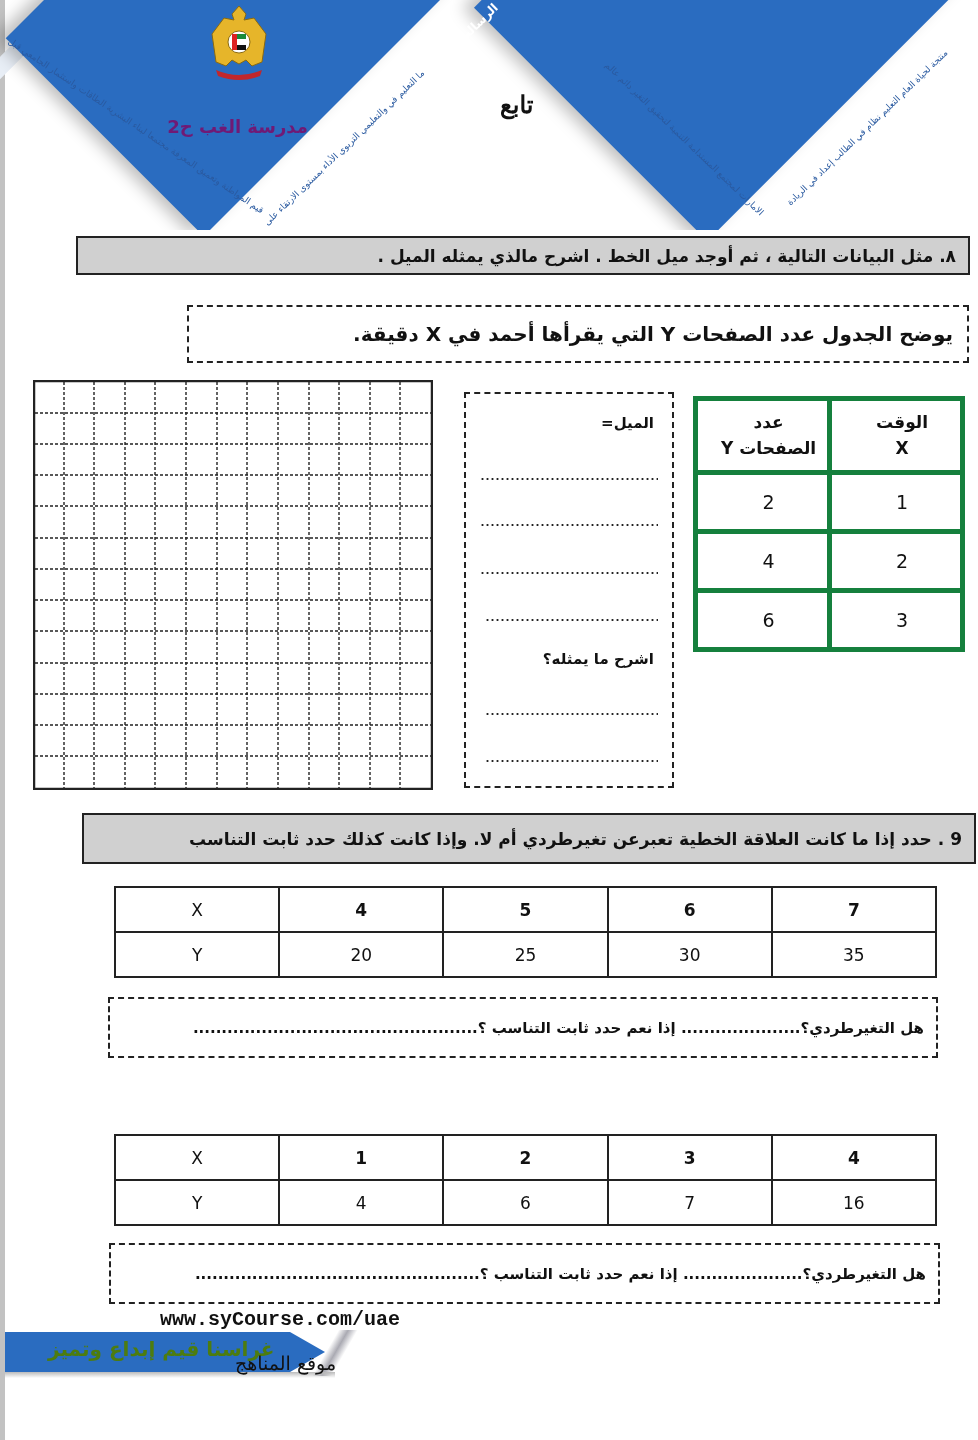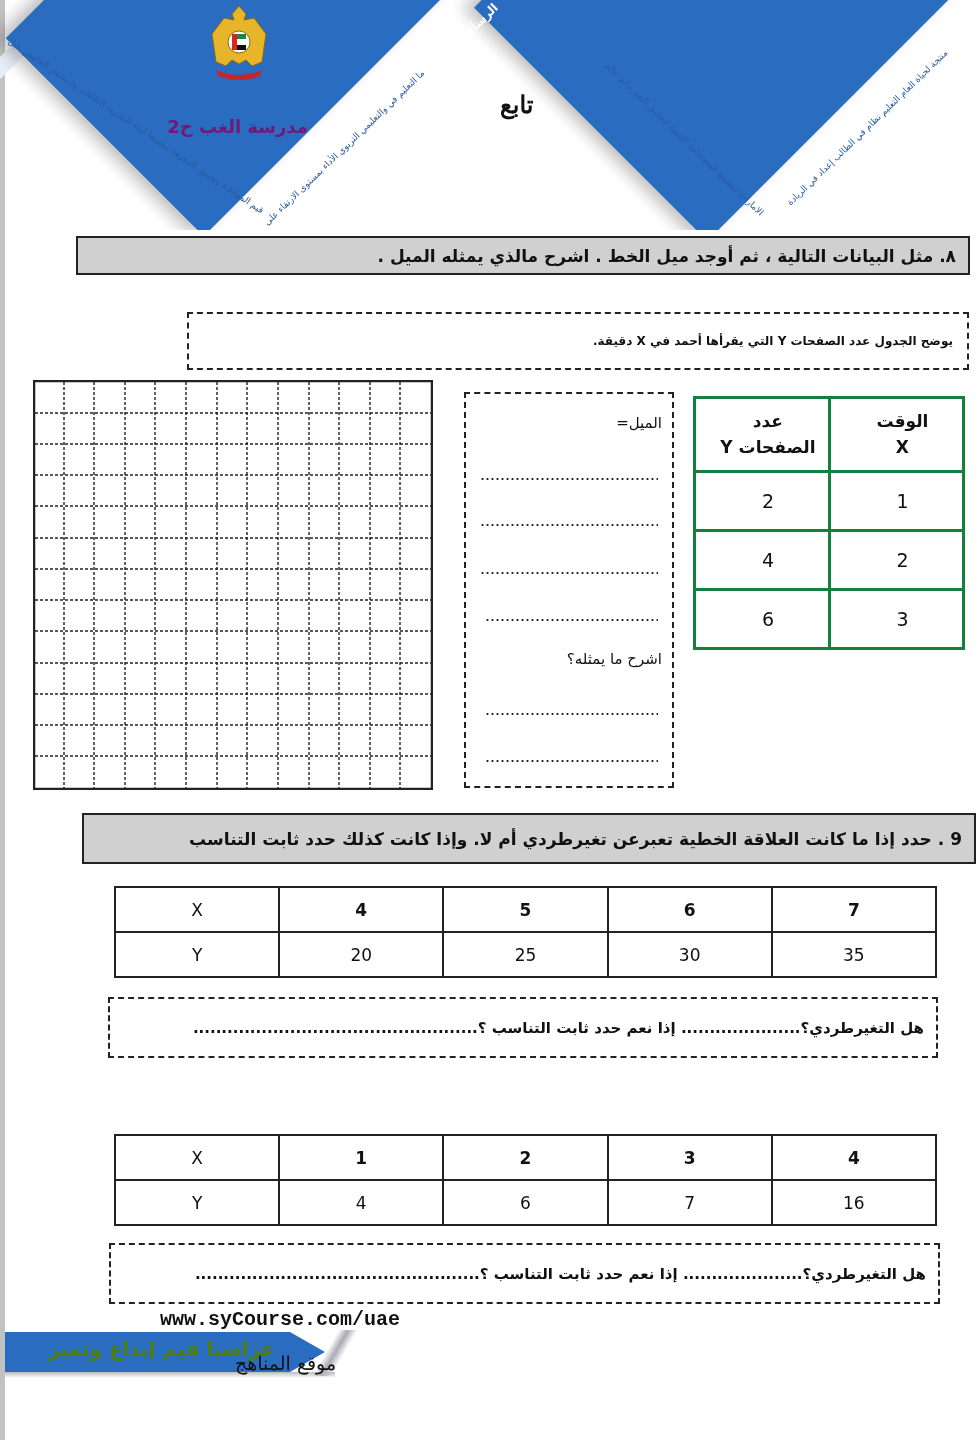--- a/index.html
+++ b/index.html
@@ -35,34 +35,34 @@
 
   .tabie { position: absolute; left: 500px; top: 90px; font-size: 24px; font-weight: bold; font-family: "DejaVu Serif", serif; direction: rtl; }
 
   
   .q-bar { position: absolute; background: #d0d0d0; border: 2px solid #222; display: flex; align-items: center;
     justify-content: flex-start; direction: rtl; padding-right: 12px; font-weight: bold; font-size: 17px; }
   .q8 { left: 76px; top: 236px; width: 894px; height: 39px; }
   .q9 { left: 66px; top: 813px; width: 894px; height: 51px; margin-left: 16px; }
 
   .dashed-box { position: absolute; border: 2px dashed #222; }
-  .intro-box { left: 187px; top: 312px; width: 782px; height: 58px; display: flex; align-items: center;
-    direction: rtl; padding-right: 14px; font-size: 12px; font-weight: bold; }
+  .intro-box { left: 187px; top: 305px; width: 782px; height: 58px; display: flex; align-items: center;
+    direction: rtl; padding-right: 14px; font-size: 20px; font-weight: bold; }
   .grid-svg { position: absolute; left: 33px; top: 380px; width: 400px; height: 410px; }
 
   
   .slope-box { left: 464px; top: 392px; width: 210px; height: 396px; }
-  .slope-label { position: absolute; right: 10px; font-size: 15px; font-weight: normal; direction: rtl; }
+  .slope-label { position: absolute; right: 18px; font-size: 15px; font-weight: bold; direction: rtl; }
   .dot-line { position: absolute; right: 14px; height: 2px;
     background-image: radial-gradient(circle, #222 1px, transparent 1.2px); background-size: 5px 2px; }
 
   
   table { border-collapse: collapse; position: absolute; }
   .t8 { left: 693px; top: 396px; width: 272px; direction: rtl; }
-  .t8 td { border: 3px solid #15803d; text-align: center; font-size: 19px; width: 136px; height: 59px; padding-left: 12px; }
+  .t8 td { border: 5px solid #15803d; text-align: center; font-size: 19px; width: 136px; height: 59px; padding-left: 12px; }
   .t8 .hdr td { height: 74px; font-weight: bold; font-size: 17px; line-height: 1.5; }
 
   .tq { left: 114px; width: 823px; direction: rtl; }
   .tq td { border: 2px solid #222; text-align: center; font-size: 17px; height: 45px; width: 164px; }
   .tq .xrow td { font-weight: bold; }
   .tq1 { top: 886px; }
   .tq2 { top: 1134px; }
 
   .answer-box { direction: rtl; display: flex; align-items: center; padding-right: 12px; font-size: 15px; font-weight: bold; }
   .ab1 { left: 108px; top: 997px; width: 830px; height: 61px; }

